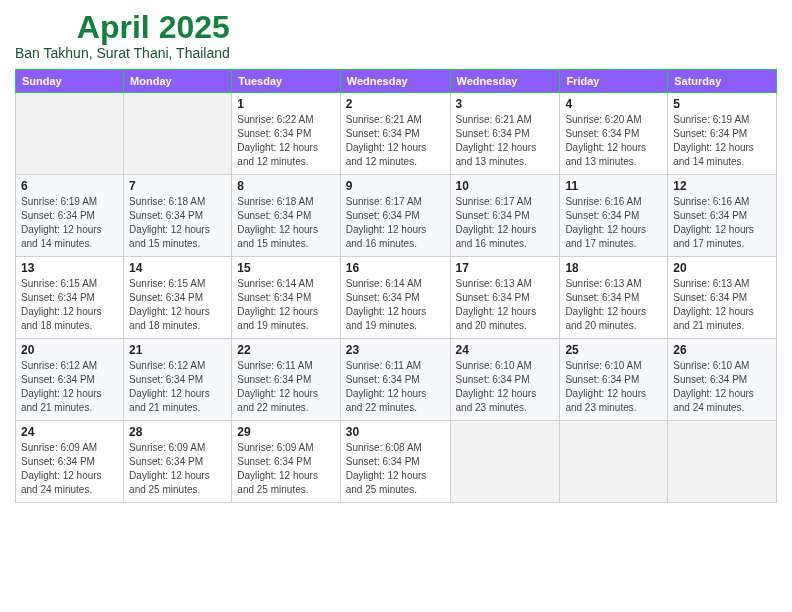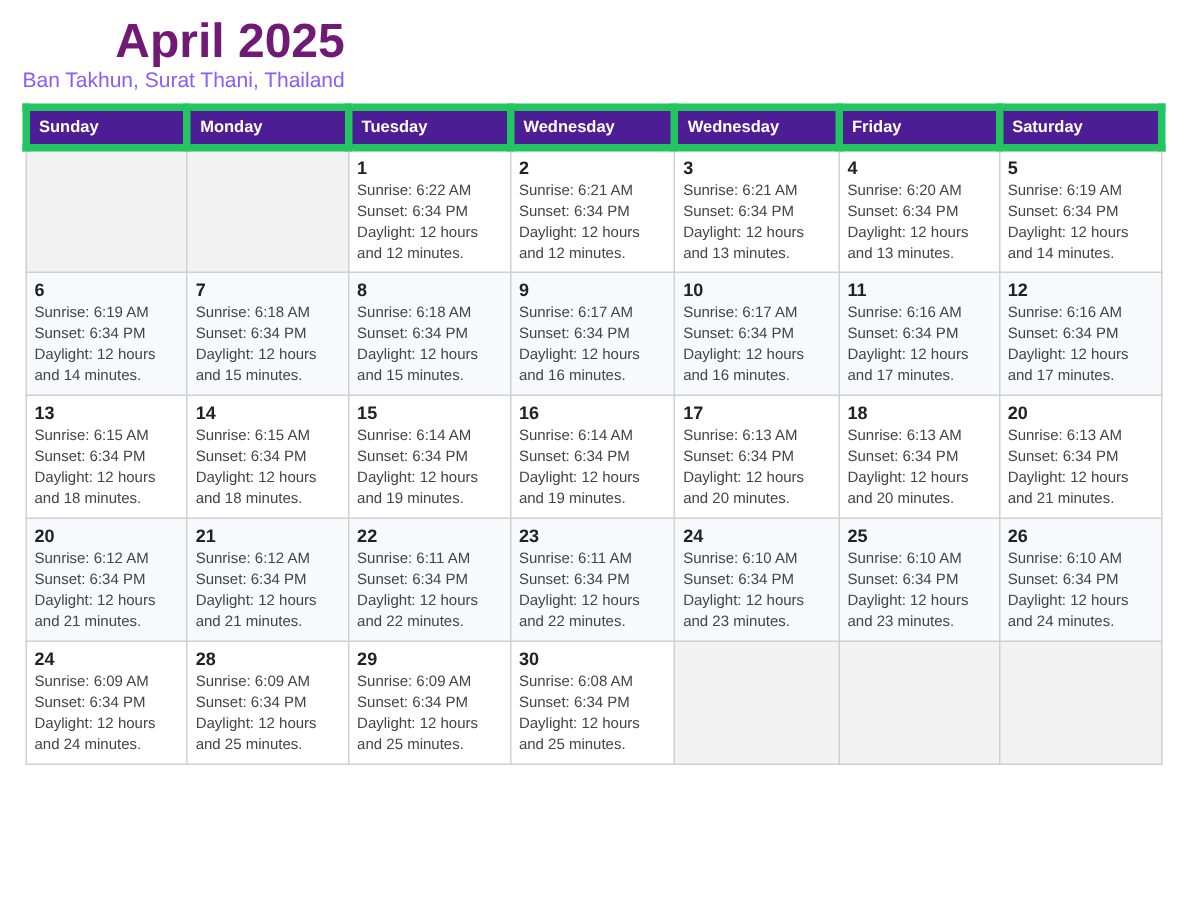--- a/index.html
+++ b/index.html
@@ -38,40 +38,40 @@
     .logo-icon {
       width: 28px;
       height: 28px;
     }
     .title-section {
       text-align: right;
     }
     .main-title {
       font-size: 32px;
       font-weight: bold;
-      color: #701a75;
+      color: #15803d;
       line-height: 1.1;
     }
     .sub-title {
       font-size: 14px;
-      color: #8b5cf6;
+      color: #14532d;
     }
     .calendar {
       width: 100%;
       border-collapse: collapse;
       font-size: 10px;
     }
     .calendar th {
-      background-color: #4c1d95;
+      background-color: #8b5cf6;
       color: #fff;
       text-align: left;
       padding: 5px 6px;
       font-size: 11px;
       font-weight: bold;
-      border: 5px solid #22c55e;
+      border: 1px solid #22c55e;
     }
     .calendar td {
       vertical-align: top;
       border: 1px solid #d0d0d0;
       padding: 4px 5px;
       width: 113px;
       min-height: 70px;
       height: 82px;
       background: #fff;
     }

